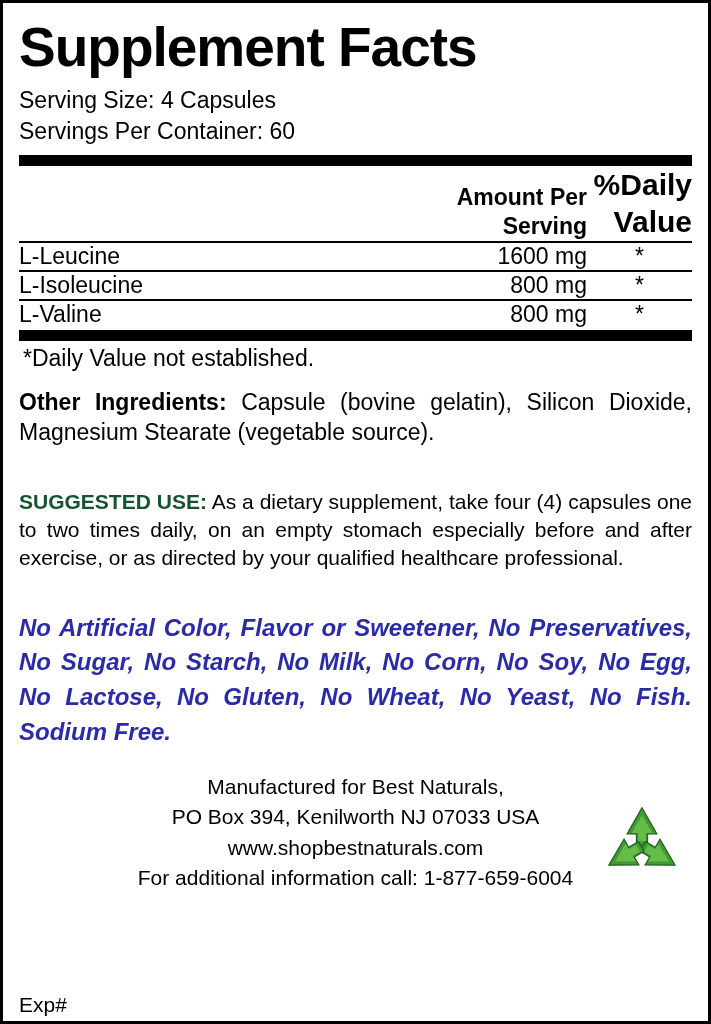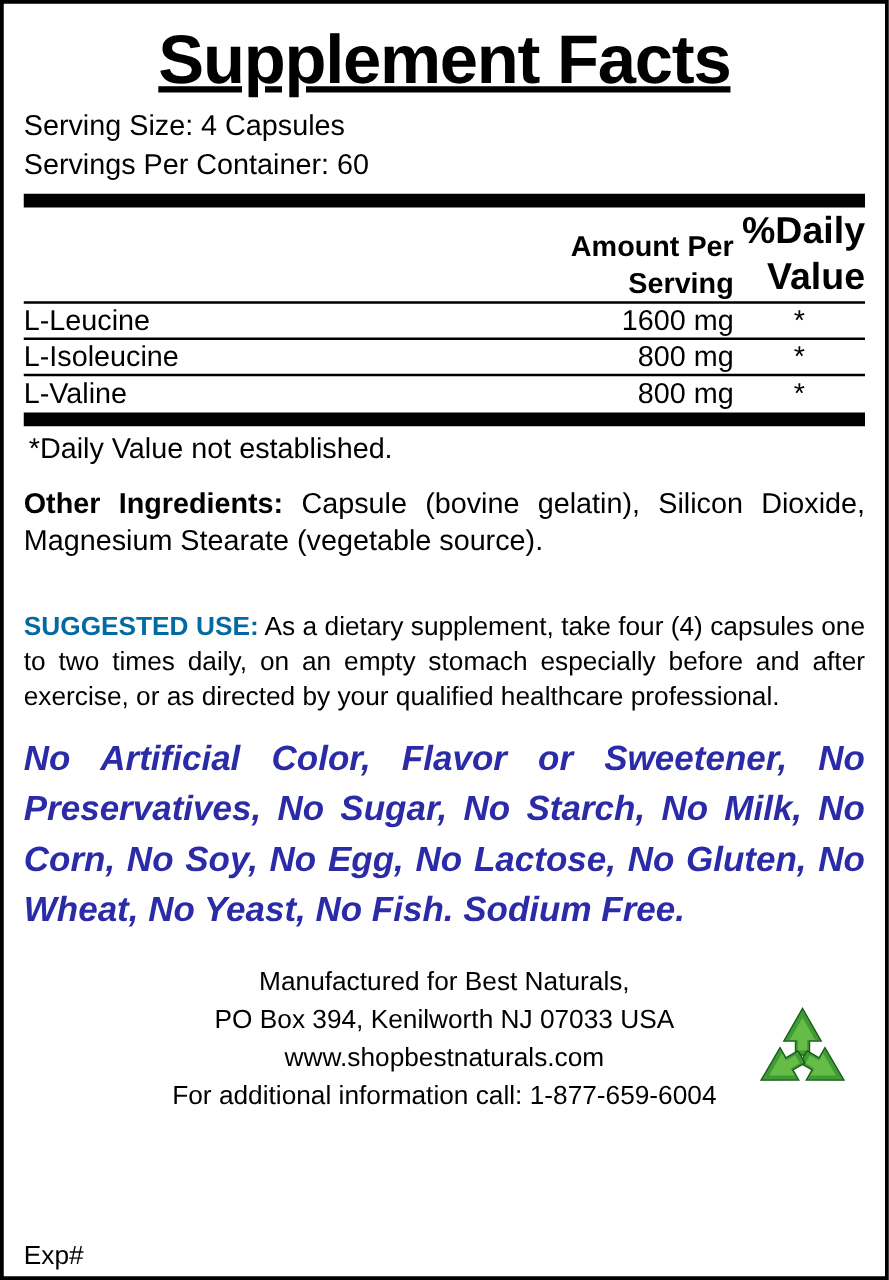--- a/index.html
+++ b/index.html
@@ -19,25 +19,24 @@
     width: 711px;
     height: 1024px;
     box-sizing: border-box;
     border: 3px solid #000000;
     padding: 12px 16px 0 16px;
   }
   .title {
     font-size: 55px;
     font-weight: bold;
     letter-spacing: -1px;
-    text-align: center;
+    text-align: left;
     line-height: 1.05;
     margin: 4px 0 8px 0;
     white-space: nowrap;
-    text-decoration: underline;
   }
   .serving-lines {
     font-size: 23px;
     line-height: 1.35;
     margin-bottom: 8px;
   }
   .rule-thick {
     height: 11px;
     background: #000;
     margin: 2px 0 0 0;
@@ -103,26 +102,26 @@
   .other-ing b {
     font-weight: bold;
   }
   .suggested {
     font-size: 21px;
     line-height: 1.35;
     text-align: justify;
     margin-top: 40px;
   }
   .suggested .lead {
-    color: #0369a1;
+    color: #14532d;
     font-weight: bold;
   }
   .free-claims {
-    margin-top: 14px;
-    font-size: 28px;
+    margin-top: 38px;
+    font-size: 24px;
     font-style: italic;
     font-weight: bold;
     color: #2b2ba8;
     line-height: 1.45;
     text-align: justify;
   }
   .footer {
     margin-top: 22px;
     text-align: center;
     font-size: 21px;

